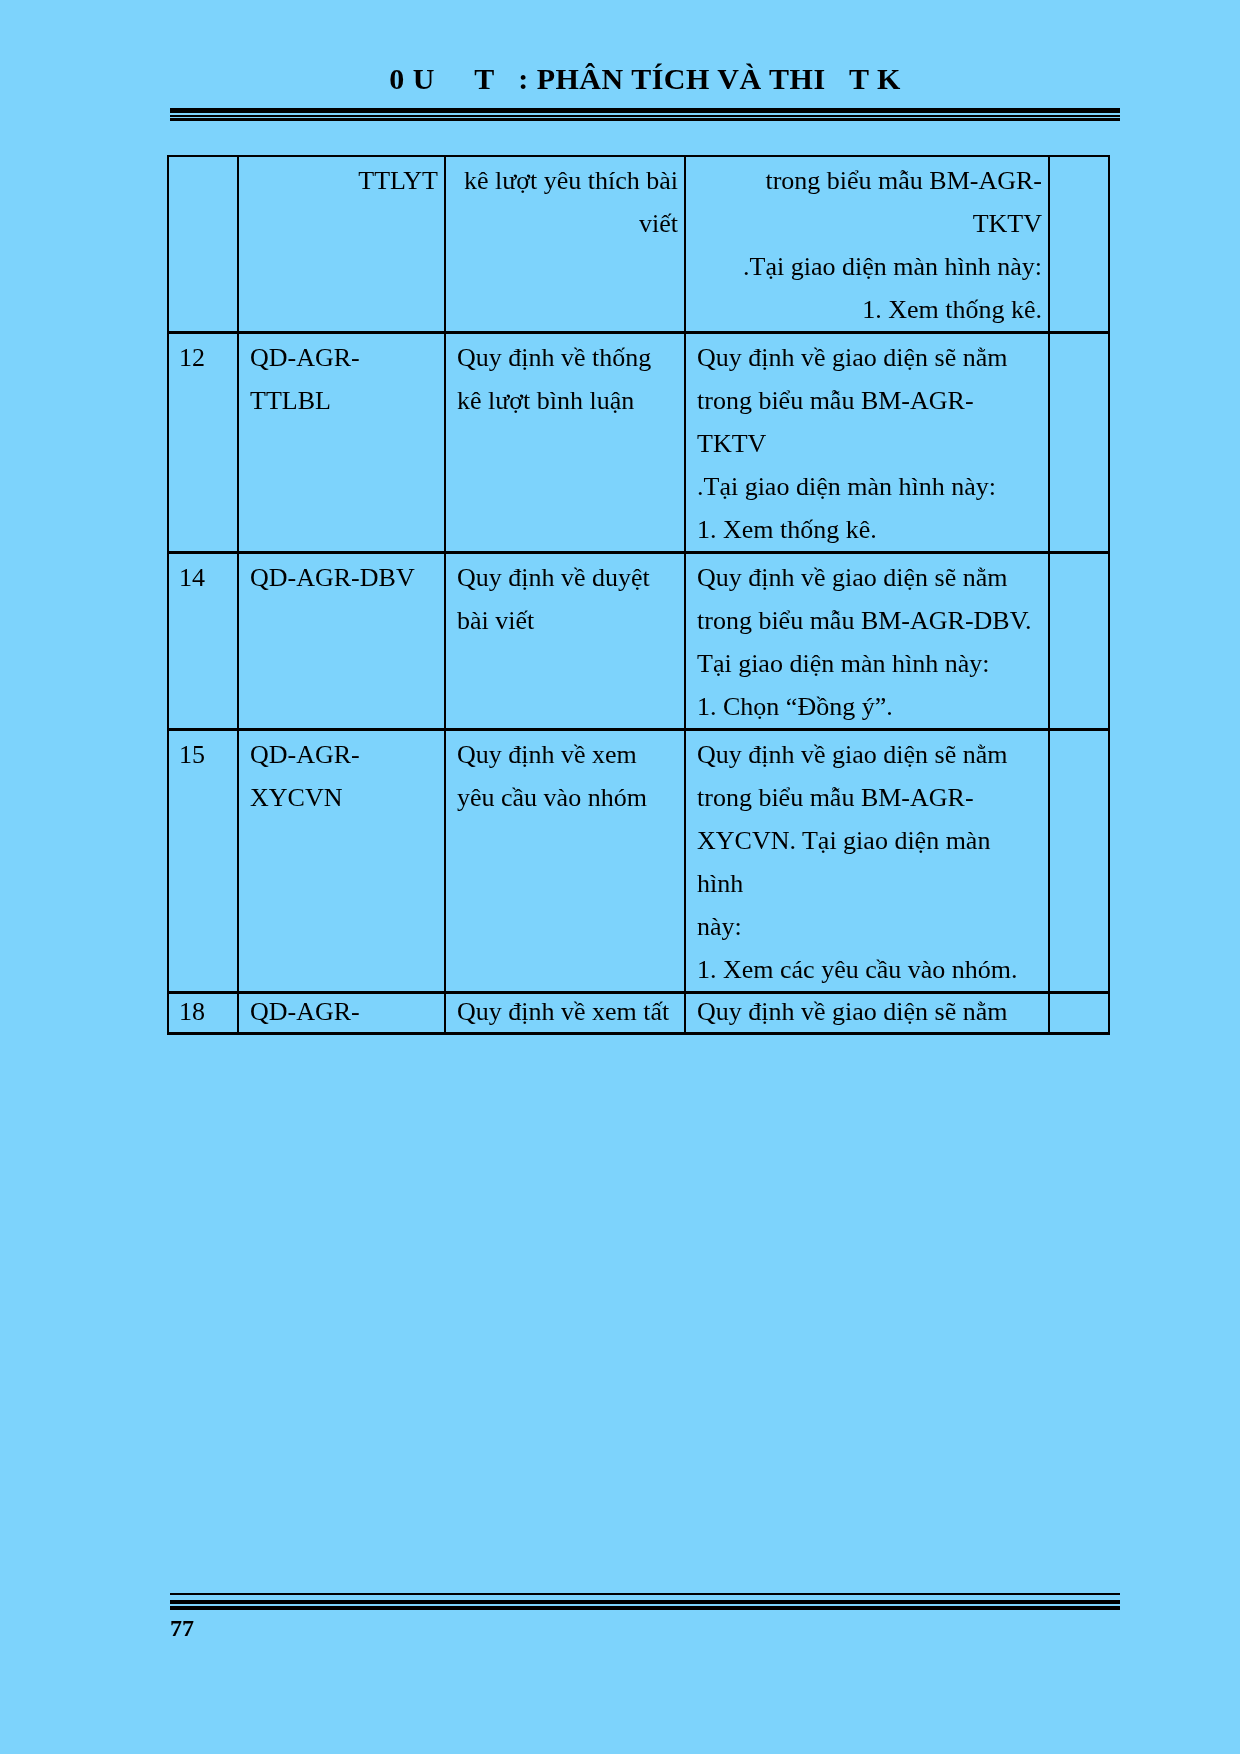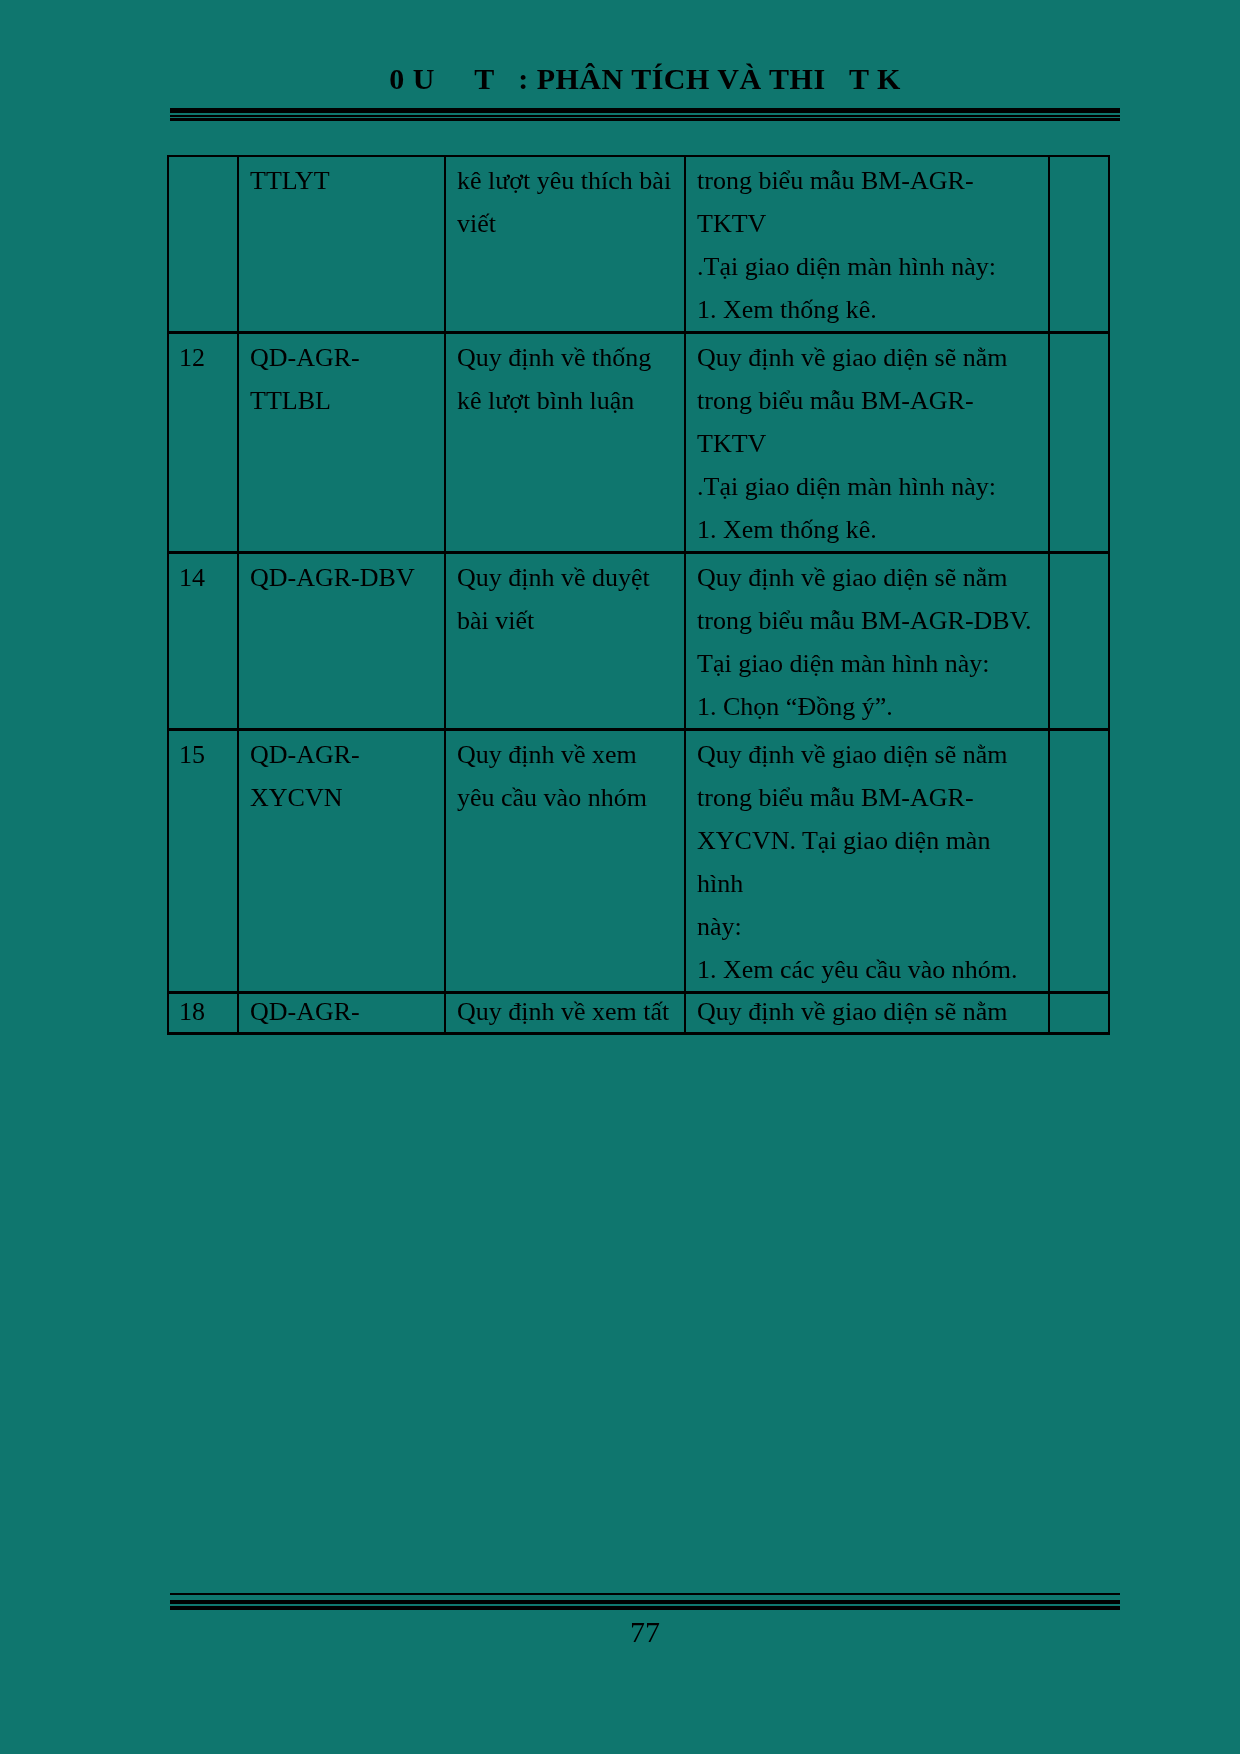--- a/index.html
+++ b/index.html
@@ -1,20 +1,20 @@
 <!DOCTYPE html>
 <html><head>
 <meta charset="utf-8">
 <style>
   html, body { margin: 0; padding: 0; background: #888; }
   .page {
     position: relative;
     width: 1240px;
     height: 1754px;
-    background: #0f766e;
+    background: #7dd3fc;
     color: #000000;
     font-family: "Liberation Serif", serif;
     overflow: hidden;
   }
   .title {
     position: absolute;
     left: 170px;
     top: 62px;
     width: 950px;
     text-align: center;
@@ -40,42 +40,42 @@
     border: 2px solid #000;
     vertical-align: top;
     font-size: 26px;
     line-height: 43px;
     padding: 2px 6px 0 11px;
     white-space: pre-line;
     overflow: hidden;
   }
   .doc-table tr + tr td { border-top-width: 3px; }
   .doc-table tr:last-child td { border-bottom-width: 3px; }
-  .doc-table tr.r0 { height: 132px; }
+  .doc-table tr.r0 { height: 132px; text-align: right; }
   .doc-table tr.r1 { height: 175px; margin-top: 29px; }
   .doc-table tr.r2 { height: 215px; }
   .doc-table tr.r3 { height: 173px; padding-left: 20px; }
   .doc-table tr.r4 { height: 217px; }
   .doc-table tr.r5 { height: 217px; }
   .doc-table tr.r6 { height: 218px; }
   .doc-table tr.r7 { height: 41px; }
   .doc-table tr.r7 td { line-height: 34px; padding-top: 1px; }
   .doc-table td.c-no { padding-left: 10px; }
 
   .frule { position: absolute; left: 170px; top: 1593px; width: 950px; }
   .frule .l1 { height: 2px; background: #000; margin-bottom: 5px; }
   .frule .l2 { height: 4px; background: #000; margin-bottom: 2px; }
   .frule .l3 { height: 4px; background: #000; }
   .pagenum {
     position: absolute;
     left: 170px;
     top: 1615px;
     width: 950px;
-    text-align: center;
-    font-size: 30px;
+    font-size: 24px;
+    font-weight: bold;
   }
 </style>
 </head>
 <body>
 
 <div class="page">
 
   <div class="title">0 U     T   : PHÂN TÍCH VÀ THI   T K</div>
 
   <div class="hrule">

